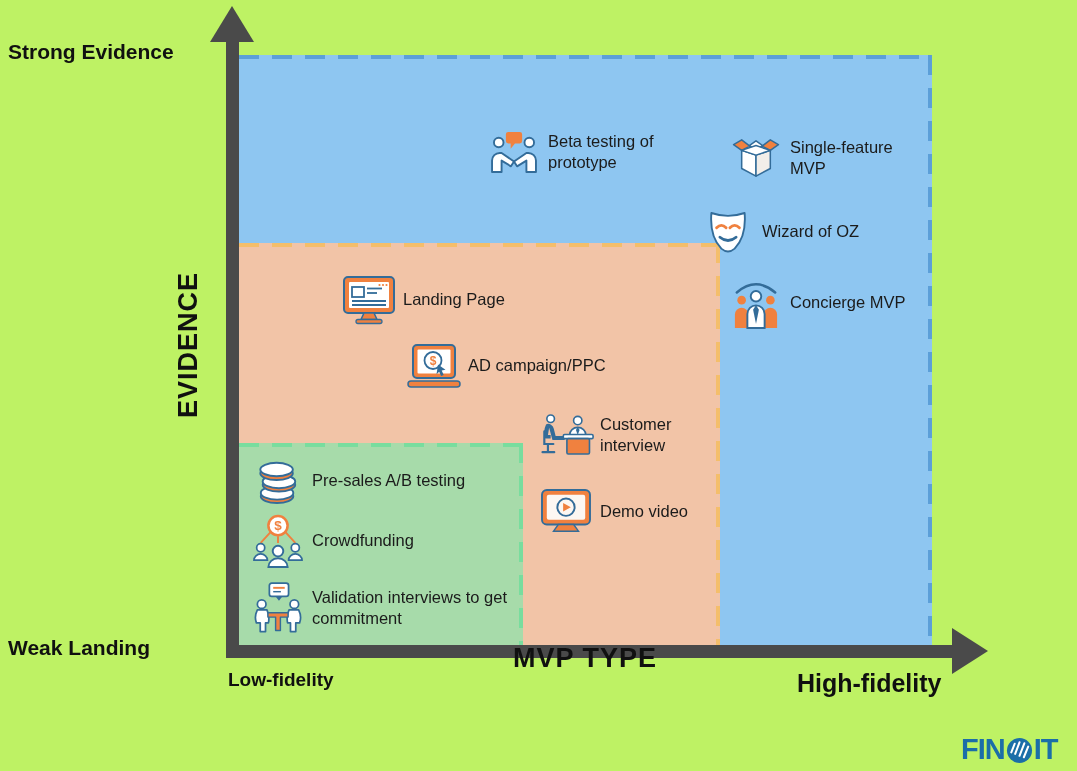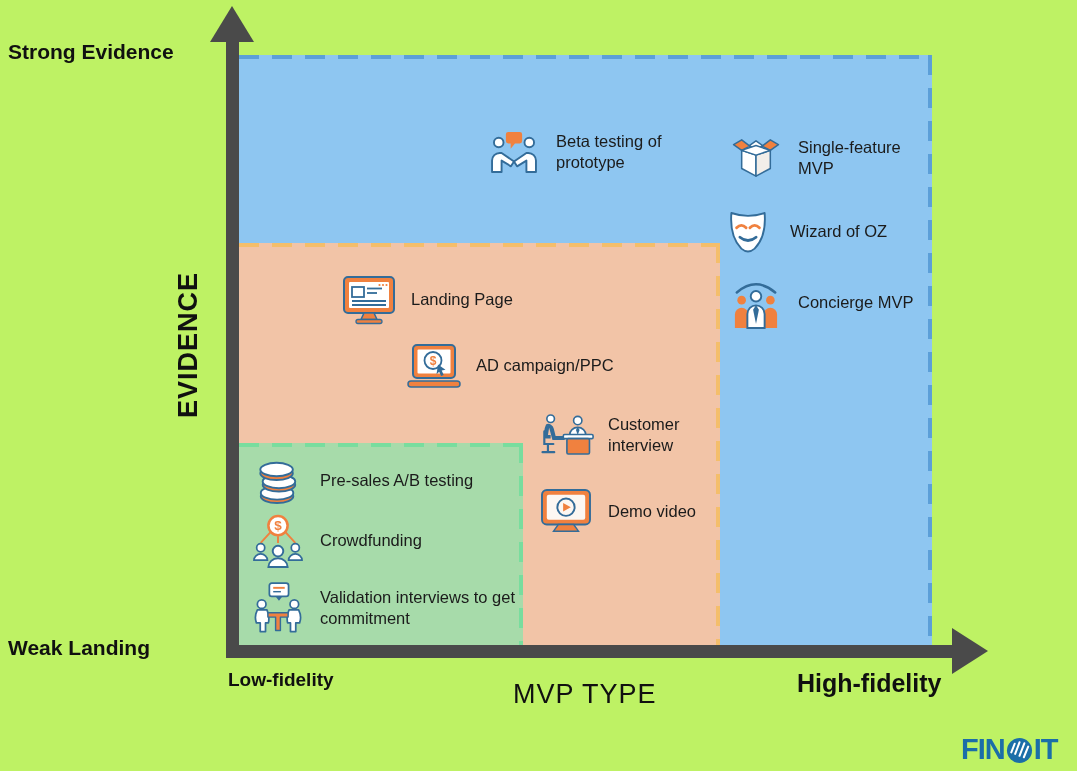--- a/index.html
+++ b/index.html
@@ -26,30 +26,30 @@
     border-top:23px solid transparent;border-bottom:23px solid transparent;border-left:36px solid #4a4a4a;}
 
   
   .axis-caption{position:absolute;font-weight:700;color:#101010;}
   #strong-evidence{left:8px;top:40px;font-size:21px;}
   #weak-evidence{left:8px;top:636px;font-size:21px;}
   #evidence-label{left:188px;top:345px;font-size:27px;letter-spacing:1px;
     transform:translate(-50%,-50%) rotate(-90deg);white-space:nowrap;}
   #low-fidelity{left:228px;top:669px;font-size:19px;}
   #high-fidelity{left:797px;top:669px;font-size:25px;}
-  #mvp-type{left:513px;top:679px;font-size:27px;font-weight:400;letter-spacing:1px;}
-
-  
-  .item{position:absolute;display:flex;align-items:center;gap:14px;}
+  #mvp-type{left:513px;top:643px;font-size:27px;font-weight:700;letter-spacing:1px;}
+
+  
+  .item{position:absolute;display:flex;align-items:center;gap:6px;}
   .icon-box{width:56px;display:flex;justify-content:center;align-items:center;flex:0 0 56px;}
   .item-label{font-size:16.5px;line-height:1.28;color:#1b1b1b;white-space:nowrap;}
   .item-label.wrap{white-space:normal;}
   #item-beta{left:486px;top:131px;}        #item-beta .item-label{width:122px;}
   #item-single{left:728px;top:129px;margin-top:8px;}      #item-single .item-label{width:112px;}
-  #item-wizard{left:720px;top:208px;}
+  #item-wizard{left:700px;top:208px;}
   #item-concierge{left:728px;top:277px;}
   #item-landing{left:341px;top:275px;}
   #item-adcamp{left:406px;top:343px;}
   #item-custint{left:538px;top:410px;align-items:center;}     #item-custint .item-label{width:92px;}
   #item-demo{left:538px;top:488px;}
   #item-presales{left:250px;top:456px;}
   #item-crowd{left:250px;top:513px;}
   #item-validation{left:250px;top:581px;}  #item-validation .item-label{width:196px;}
 
   

